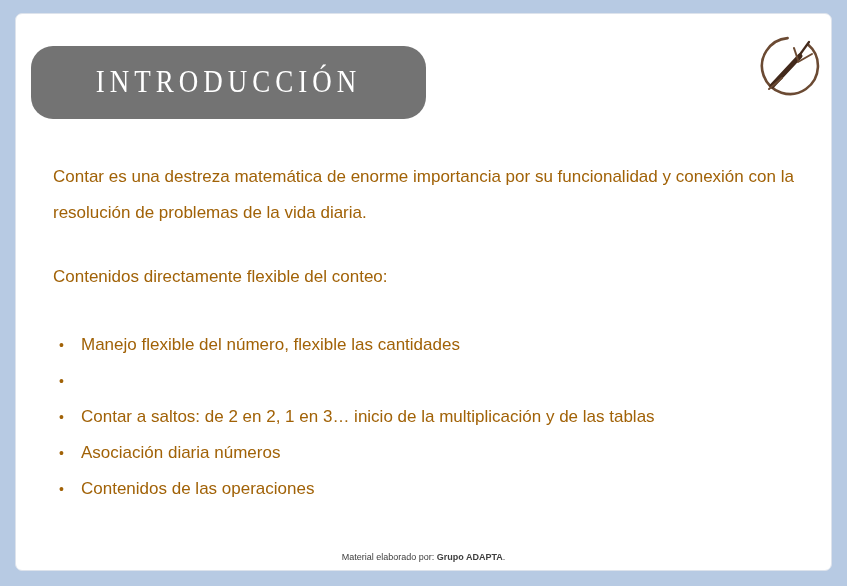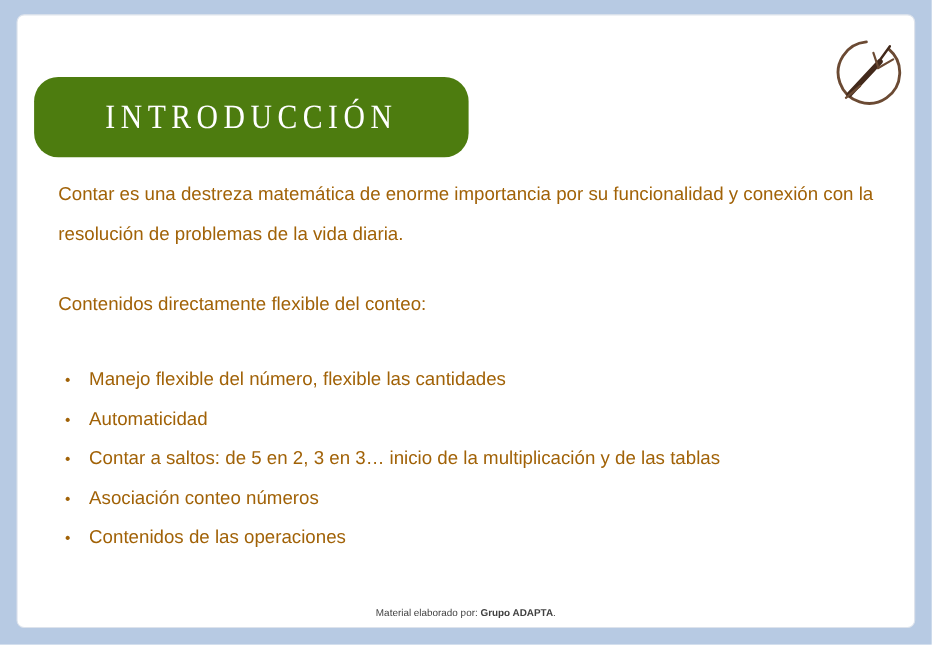--- a/index.html
+++ b/index.html
@@ -24,26 +24,25 @@
     border: 1px solid #dde3ec;
     border-radius: 7px;
     box-sizing: border-box;
   }
   .title-box {
     position: absolute;
     left: 15px;
     top: 32px;
     width: 395px;
     height: 73px;
-    background: #4d7c0f;
+    background: #737373;
     border-radius: 22px;
     display: flex;
     align-items: center;
     justify-content: center;
-    margin-top: 24px;
   }
   .title-text {
     color: #ffffff;
     font-family: "Liberation Serif", serif;
     font-size: 27px;
     letter-spacing: 5px;
     font-weight: 400;
     transform: scaleY(1.15);
   }
   .logo {
@@ -124,29 +123,28 @@
     <p class="para para-lead">Contar es una destreza matemática de enorme importancia por su funcionalidad y conexión con la resolución de problemas de la vida diaria.</p>
     <p class="para para-sub">Contenidos directamente flexible del conteo:</p>
 
     <ul class="bullets">
       <li>
         <span class="bullet-dot">•</span>
         <span>Manejo flexible del número, flexible las cantidades</span>
       </li>
       <li>
         <span class="bullet-dot">•</span>
-        <span>Automaticidad</span>
       </li>
       <li>
         <span class="bullet-dot">•</span>
-        <span>Contar a saltos: de 5 en 2, 3 en 3… inicio de la multiplicación y de las tablas</span>
+        <span>Contar a saltos: de 2 en 2, 1 en 3… inicio de la multiplicación y de las tablas</span>
       </li>
       <li>
         <span class="bullet-dot">•</span>
-        <span>Asociación conteo números</span>
+        <span>Asociación diaria números</span>
       </li>
       <li>
         <span class="bullet-dot">•</span>
         <span>Contenidos de las operaciones</span>
       </li>
     </ul>
   </div>
 
   <div class="footer">
     <span>Material elaborado por: </span><span class="bold">Grupo ADAPTA</span><span>.</span>

